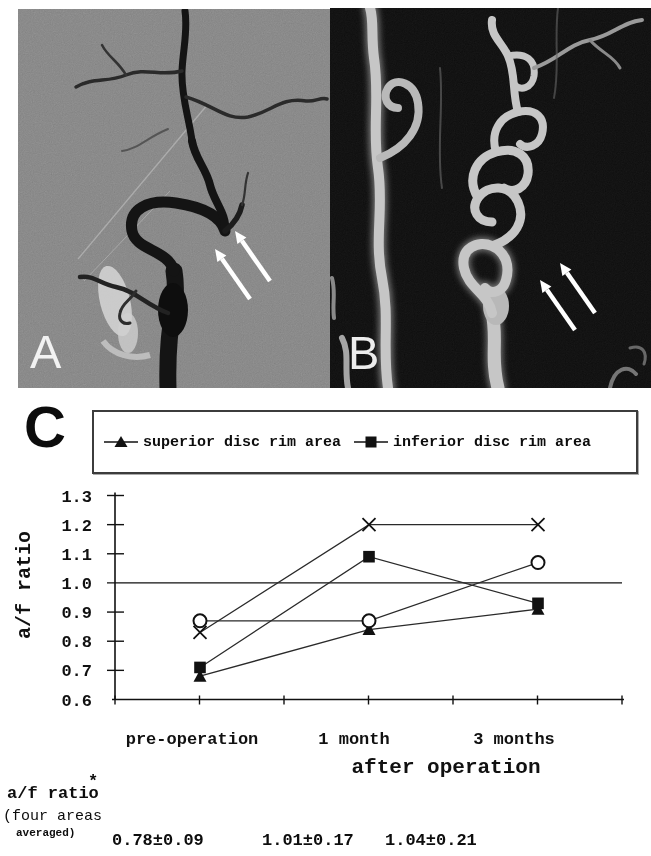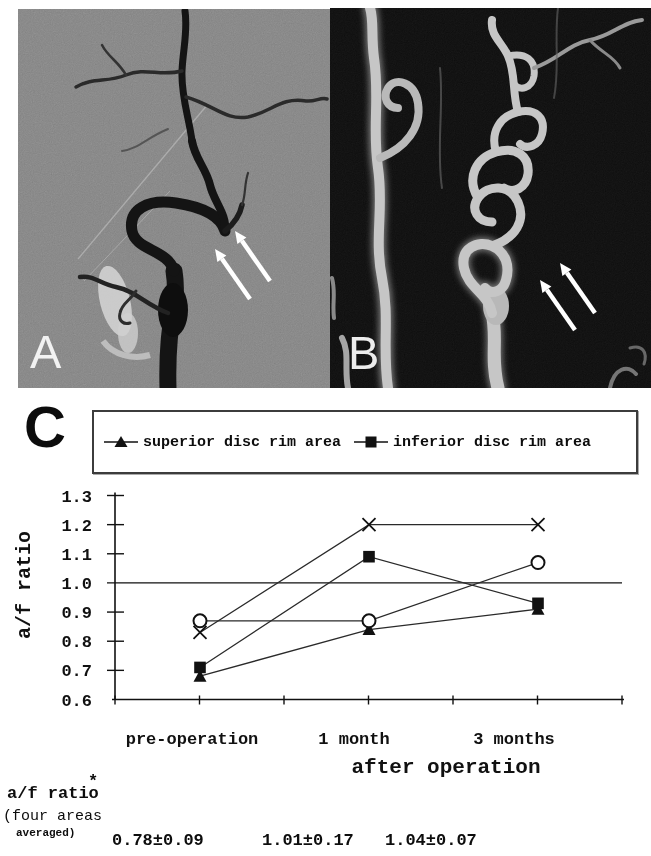--- a/index.html
+++ b/index.html
@@ -181,15 +181,15 @@
       <text x="446" y="773" font-size="21" font-weight="bold" fill="#111111" text-anchor="middle" font-family="&quot;Liberation Mono&quot;,&quot;DejaVu Sans Mono&quot;,monospace">after operation</text>
       <text x="30" y="585" font-size="20" font-weight="bold" fill="#111111" text-anchor="middle" font-family="&quot;Liberation Mono&quot;,&quot;DejaVu Sans Mono&quot;,monospace" transform="rotate(-90 30 585)">a/f ratio</text>
     </svg>
 
   <div class="footer-label">a/f ratio</div>
   <div class="footer-star">*</div>
   <div class="footer-sub1">(four areas</div>
   <div class="footer-sub2">averaged)</div>
   <div class="footer-val" style="left:112px">0.78±0.09</div>
   <div class="footer-val" style="left:262px">1.01±0.17</div>
-  <div class="footer-val" style="left:385px">1.04±0.07</div>
+  <div class="footer-val" style="left:385px">1.04±0.21</div>
 
 </div>
 
 </body></html>

